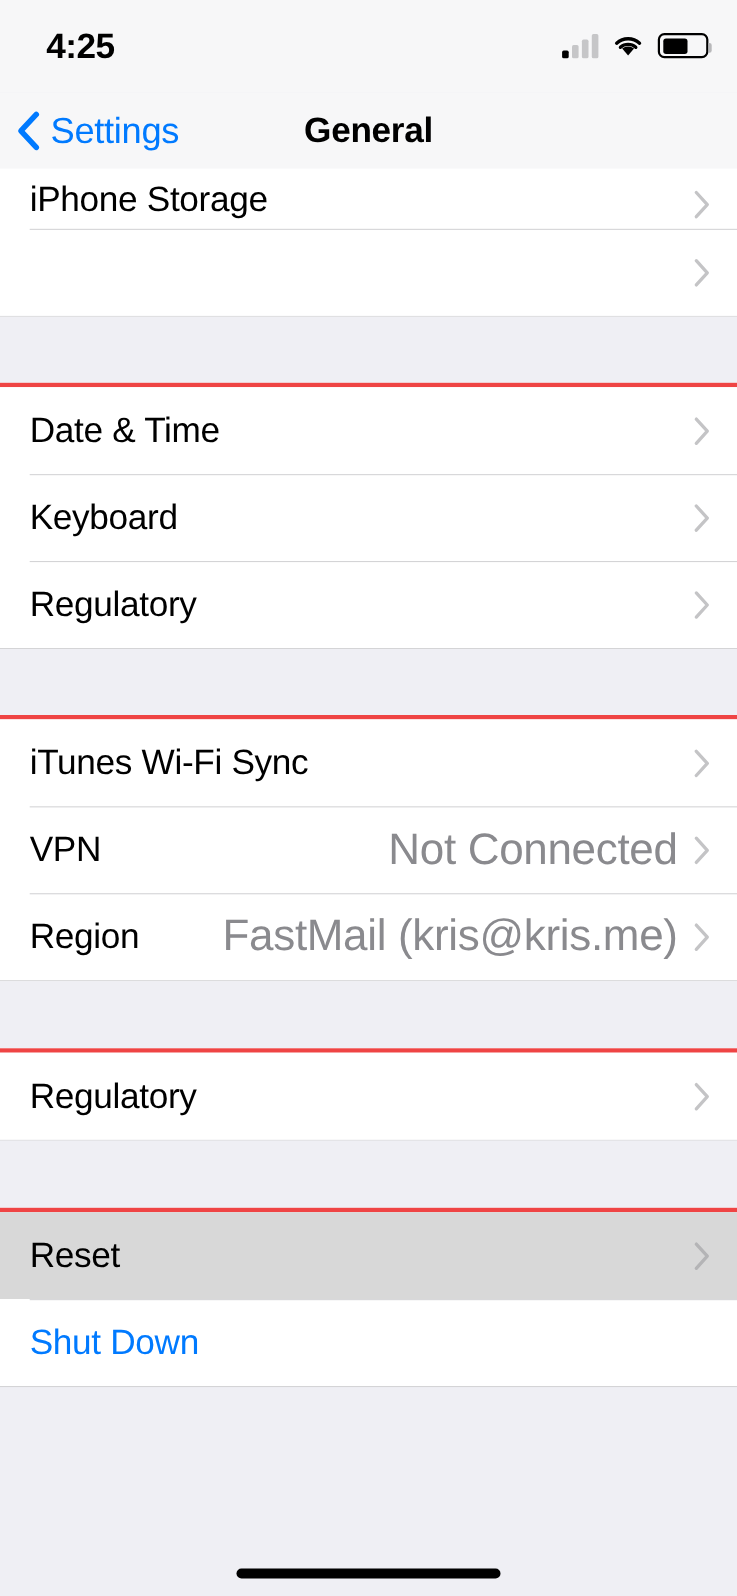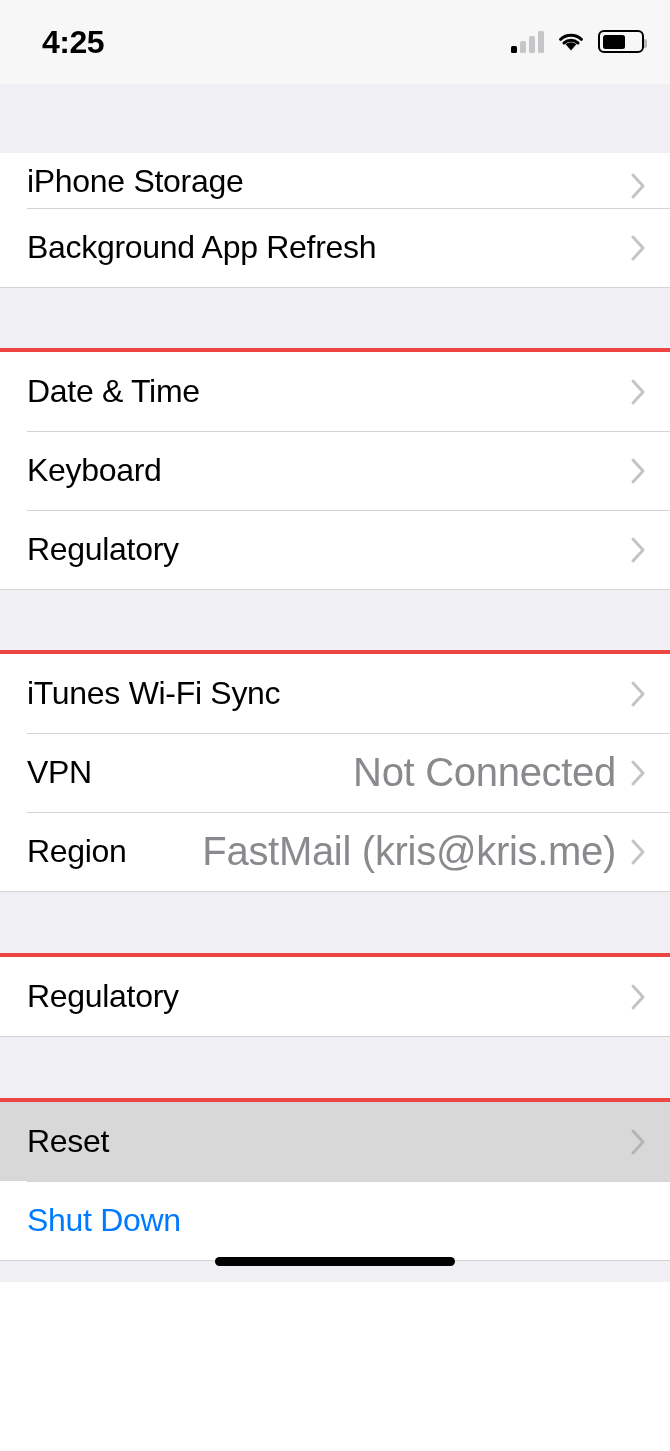--- a/index.html
+++ b/index.html
@@ -7,21 +7,21 @@
     padding: 0;
     background: #ffffff;
   }
   body {
     font-family: "Liberation Sans", sans-serif;
     -webkit-font-smoothing: antialiased;
   }
   .phone {
     position: relative;
     width: 670px;
-    height: 1282px;
+    height: 1451px;
     overflow: hidden;
     background: #EFEFF4;
   }
 
   
   .status-bar {
     position: absolute;
     top: 0; left: 0;
     width: 670px;
     height: 84px;
@@ -225,34 +225,42 @@
         <path d="M4.6 8.3 a15.5 15.5 0 0 1 20.8 0" stroke="#000" stroke-width="3.1" fill="none" stroke-linecap="round"></path>
         <path d="M8.0 12.0 a10.6 10.6 0 0 1 14.0 0" stroke="#000" stroke-width="3.0" fill="none" stroke-linecap="round"></path>
       </svg>
       <div class="battery">
         <div class="battery-fill" style="width:22px;"></div>
         <div class="battery-cap"></div>
       </div>
     </div>
   </div>
 
+  <div class="nav-bar">
+    <div class="nav-back">
+      <svg class="back-chevron" viewBox="0 0 24 38">
+        <polyline points="19,4 5,19 19,34" fill="none" stroke="#007AFF" stroke-width="5" stroke-linecap="round" stroke-linejoin="round"></polyline>
+      </svg>
+      <span class="nav-back-label">Settings</span>
+    </div>
+    <div class="nav-title">General</div>
+  </div>
 
   <div class="content">
 
     <div class="group no-top">
       <div class="row partial">
         <span class="row-label">iPhone Storage</span>
         <span class="row-right">
           <svg class="chevron-r" viewBox="0 0 16 28">
             <polyline points="3,3 13,14 3,25" fill="none" stroke="#C4C4C6" stroke-width="3" stroke-linecap="round" stroke-linejoin="round"></polyline>
           </svg>
         </span>
       </div>
       <div class="row">
-        <span class="row-label">Background App Refresh</span>
         <span class="row-right">
           <svg class="chevron-r" viewBox="0 0 16 28">
             <polyline points="3,3 13,14 3,25" fill="none" stroke="#C4C4C6" stroke-width="3" stroke-linecap="round" stroke-linejoin="round"></polyline>
           </svg>
         </span>
       </div>
     </div>
 
     <div class="gap" style="height:60px;"></div>
 

